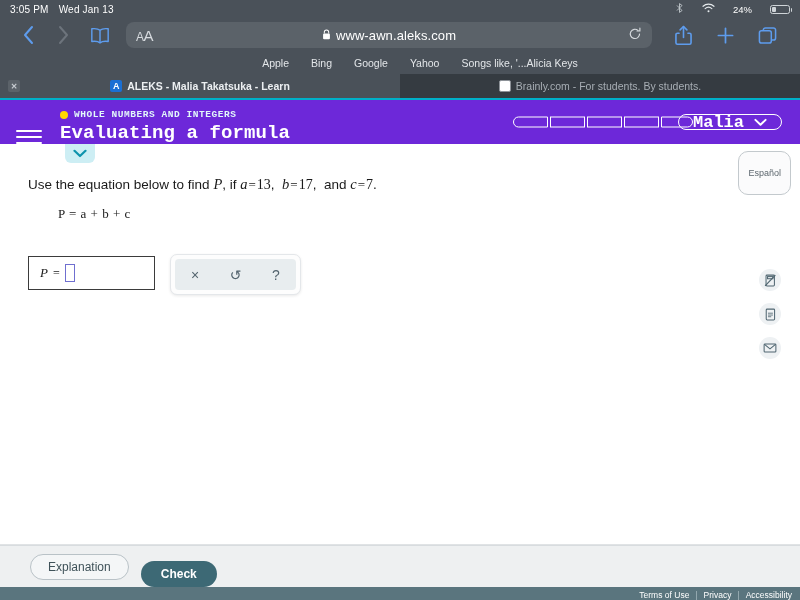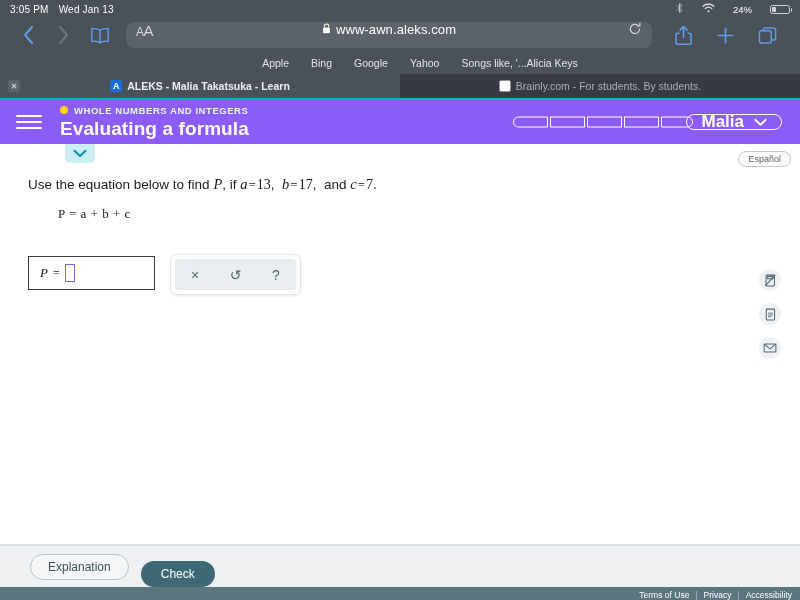--- a/index.html
+++ b/index.html
@@ -61,20 +61,21 @@
     color: #5e9ced;
   }
   .nav-btn.disabled { color: #6d747c; }
   .book-btn { width: 40px; height: 30px; display:flex; align-items:center; justify-content:center; color:#5e9ced; }
   .urlbar {
     flex: 1;
     height: 26px;
     background: #5b6269;
     border-radius: 8px;
     display: flex;
+    align-items: center;
     position: relative;
     margin: 0 10px 0 6px;
     padding: 0 10px;
   }
   .aa { color: #d6dade; font-size: 12px; letter-spacing:-0.5px; }
   .aa .big { font-size: 15px; }
   .url-center {
     position: absolute;
     left: 0; right: 0;
     display: flex; align-items: center; justify-content: center;
@@ -136,25 +137,26 @@
     display: flex; align-items: center; justify-content: center;
     font-size: 9px; font-weight: 700; color: #fff;
     flex: 0 0 auto;
   }
   .fav-aleks { background: #1a6fd4; }
   .fav-brainly { background: #ffffff; color: #2b2b2b; border: 1px solid #8d9298; }
 
   
   .aleks-header {
     height: 44px;
-    background: #8b5cf6;
-    display: flex;
-    align-items: center;
+    background: #6d28d9;
+    display: flex;
+    align-items: flex-end;
     padding: 0 16px;
     position: relative;
+    font-family: Liberation Mono, monospace;
   }
   .hamburger { width: 26px; display:flex; flex-direction:column; gap:4px; margin-right: 18px; }
   .hamburger span { display:block; height: 2px; background: #ffffff; border-radius: 1px; }
   .header-titles { display: flex; flex-direction: column; gap: 2px; }
   .topic-line { display: flex; align-items: center; gap: 6px; }
   .topic-dot { width: 8px; height: 8px; border-radius: 50%; background: #ffd600; }
   .topic-text { color: #e2f7fa; font-size: 9.5px; letter-spacing: .55px; font-weight: 600; }
   .lesson-title { color: #ffffff; font-size: 19px; font-weight: 600; letter-spacing:.1px; }
   .progress {
     position: absolute; left: 513px; top: 50%; transform: translateY(-50%);
@@ -189,21 +191,21 @@
     background: #cdeef4;
     border-radius: 0 0 6px 6px;
     display: flex; align-items: center; justify-content: center;
     color: #0e93ac;
     font-size: 12px;
   }
   .espanol {
     position: absolute; right: 9px; top: 7px;
     border: 1px solid #c3c9cd;
     border-radius: 10px;
-    padding: 2px 9px;
+    padding: 16px 9px;
     font-size: 9px;
     color: #5c666d;
     background: #fbfbfc;
   }
   .question {
     position: absolute; left: 28px; top: 32px;
     font-size: 13.5px;
     color: #1a1a1a;
     white-space: nowrap;
   }
@@ -286,21 +288,21 @@
     font-size: 12px;
     display: flex; align-items: center;
   }
   .btn-check {
     background: #3d6975;
     color: #ffffff;
     border-radius: 16px;
     height: 26px;
     padding: 0 20px;
     font-size: 12px;
-    font-weight: 400;
+    font-weight: 700;
     display: flex; align-items: center; margin-top: 14px;
   }
 
   
   .footer {
     height: 15px;
     background: #5a757e;
     display: flex;
     align-items: center;
     justify-content: flex-end;

